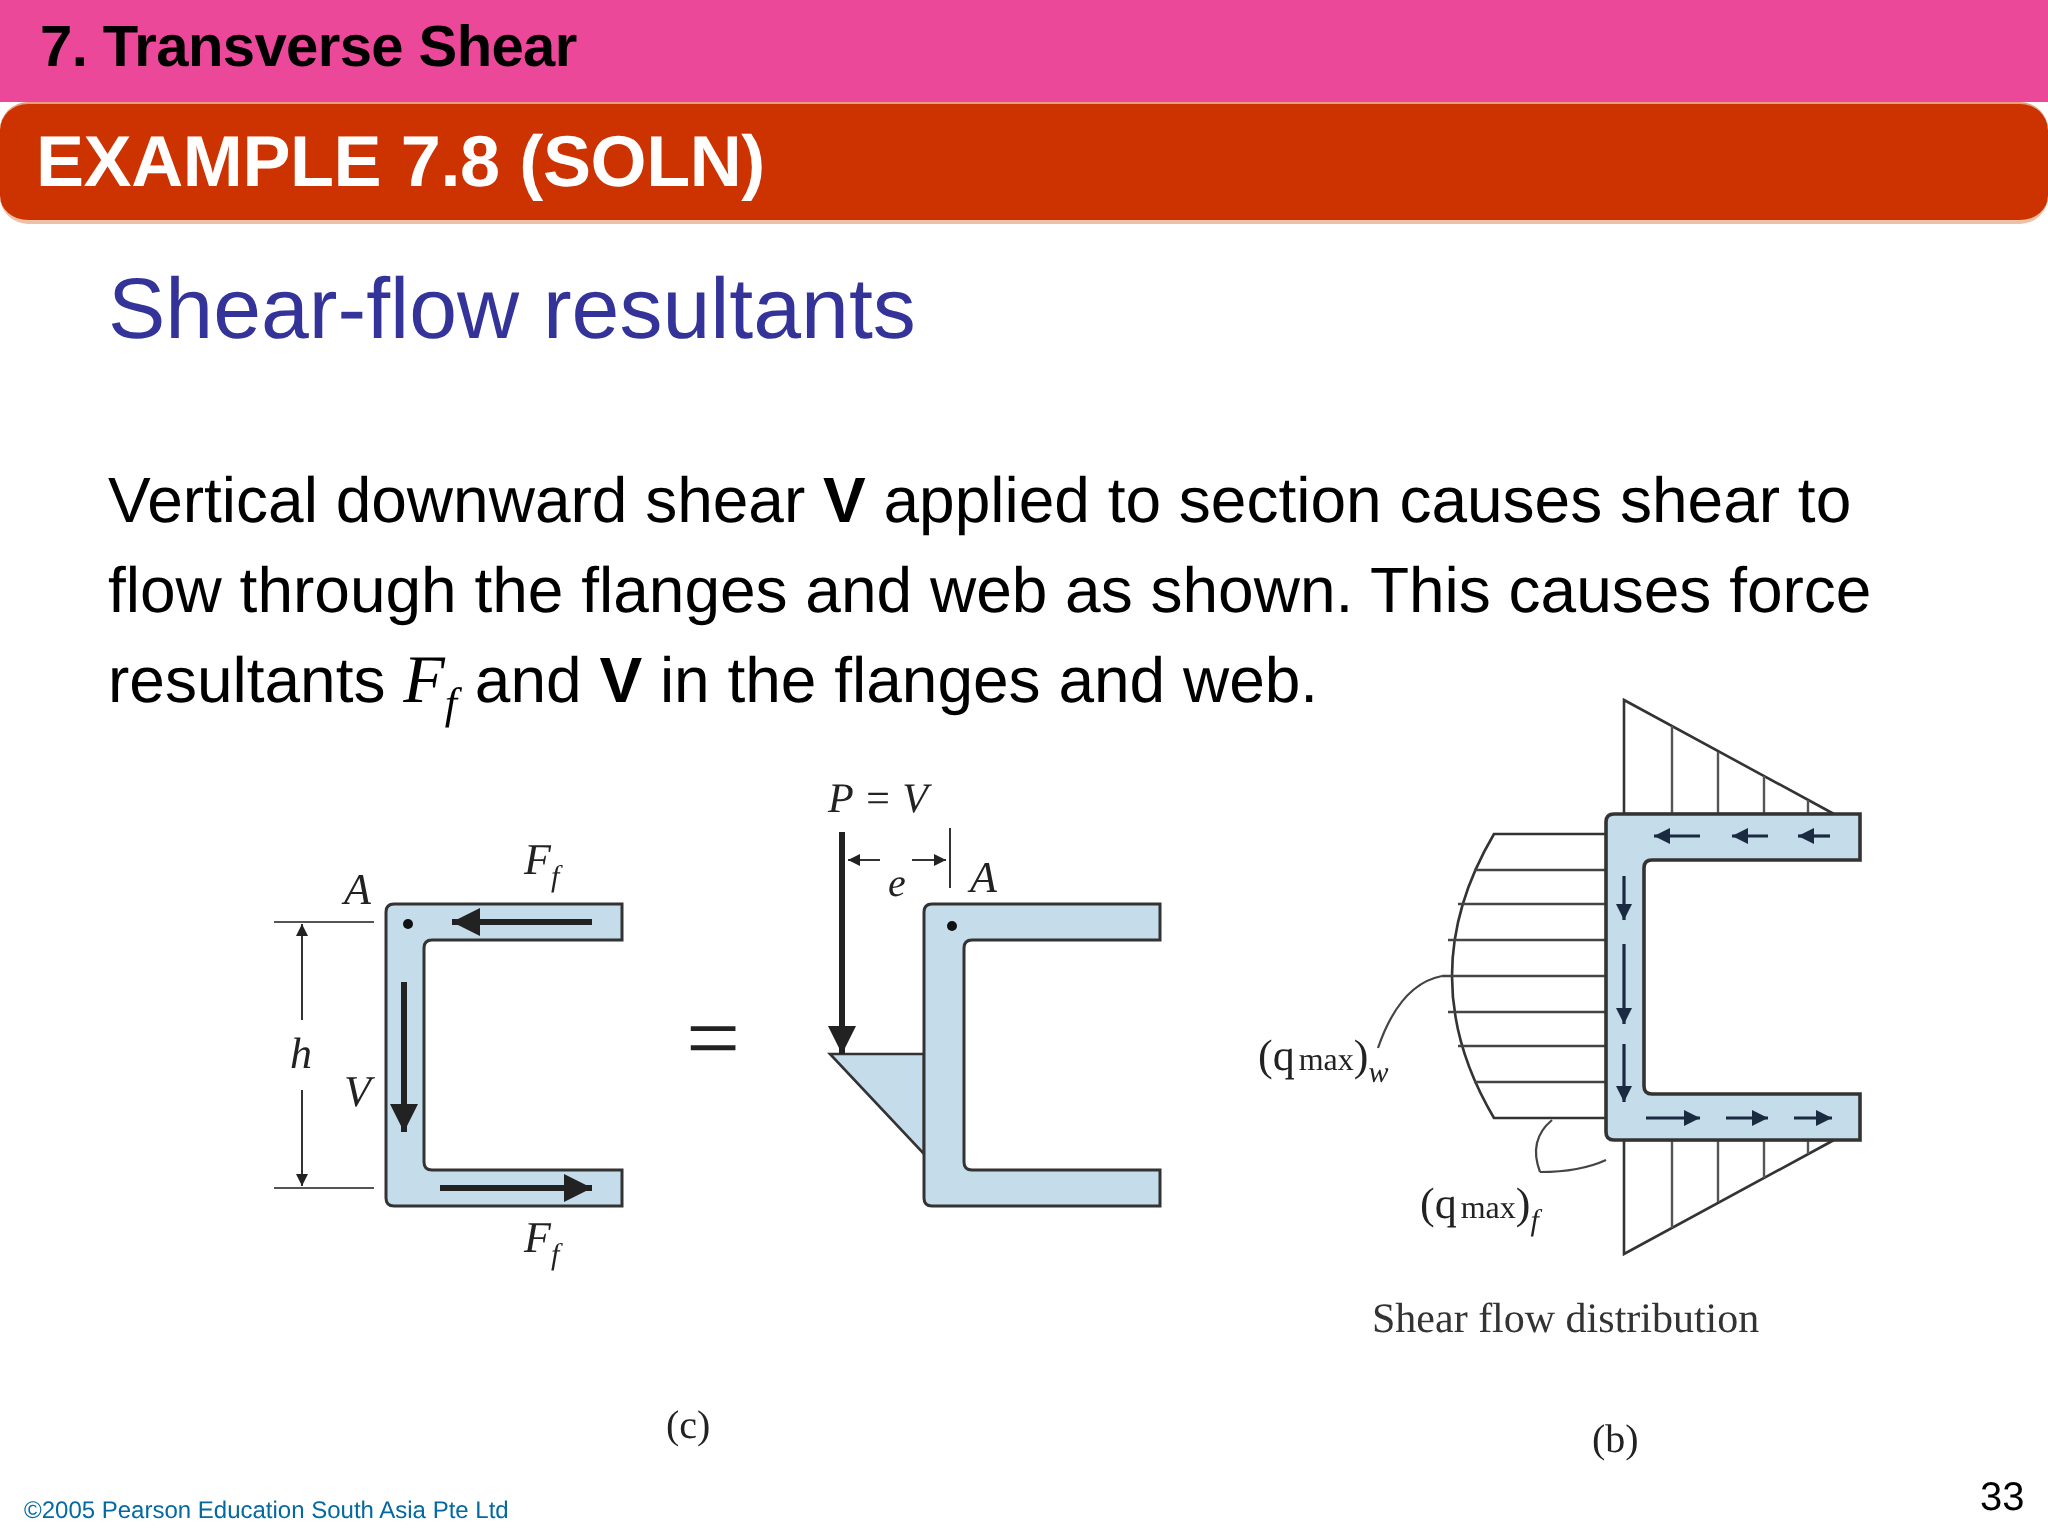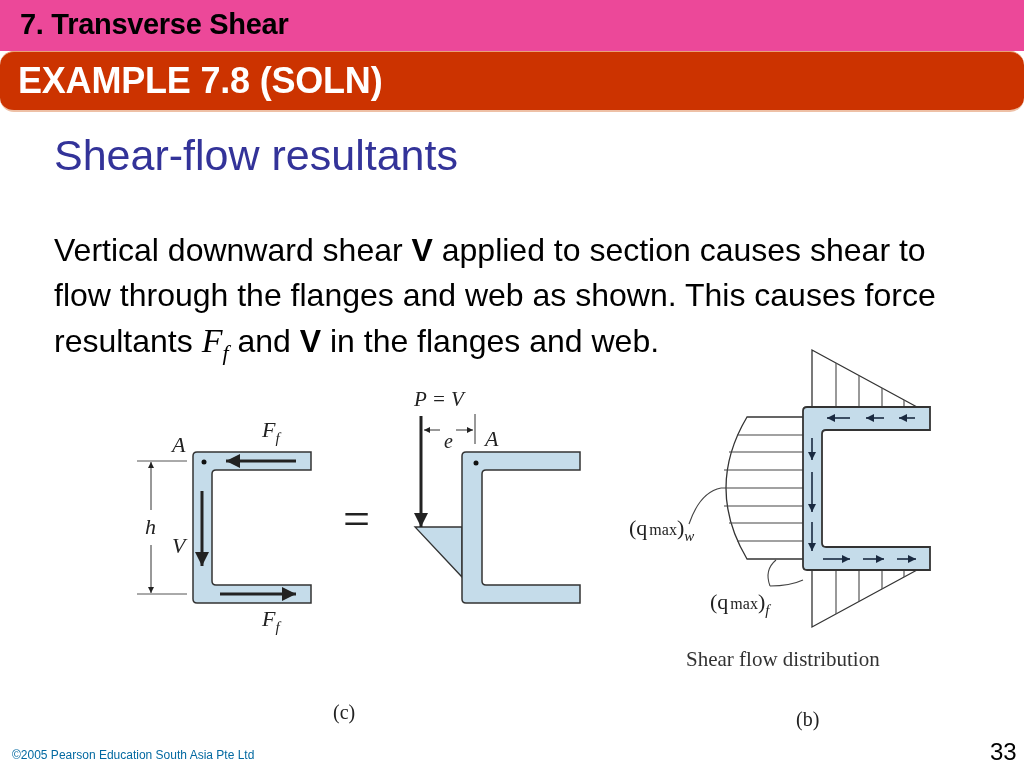--- a/index.html
+++ b/index.html
@@ -8,21 +8,21 @@
   .topband .t { position:absolute; left:20px; top:8px; font-size:29px; font-weight:bold; color:#000; letter-spacing:-0.3px; }
   .redband { position:absolute; left:0; top:51px; width:1024px; height:61px; background:#cc3300; border-top:1px solid #e8a07a; border-bottom:2px solid #eec0a6; box-sizing:border-box;border-radius:14px; }
   .redband .t { position:absolute; left:18px; top:8px; font-size:36px; font-weight:bold; color:#ffffff; letter-spacing:-0.2px; }
   .subhead { position:absolute; left:54px; top:131px; font-size:43px; color:#333399; }
   .para { position:absolute; left:54px; top:188px; width:920px; font-size:32px; line-height:45px; color:#000;margin-top:40px; }
   .para b { font-weight:bold; }
   .math { font-family:"Liberation Serif", serif; font-style:italic; font-size:34px; }
   .math sub { font-size:22px; vertical-align:-8px; }
   .diagram { position:absolute; left:0; top:0; }
   .footer { position:absolute; left:12px; top:748px; font-size:12px; color:#0369a1; }
-  .pagenum { position:absolute; left:990px; top:738px; font-size:24px; color:#000; }
+  .pagenum { position:absolute; left:990px; top:738px; font-size:20px; color:#000; }
   svg text { font-family:"Liberation Serif", serif; }
 </style>
 </head>
 <body>
 
 <div class="topband">
   <span class="t">7. Transverse Shear</span>
 </div>
 <div class="redband">
   <span class="t">EXAMPLE 7.8 (SOLN)</span>

